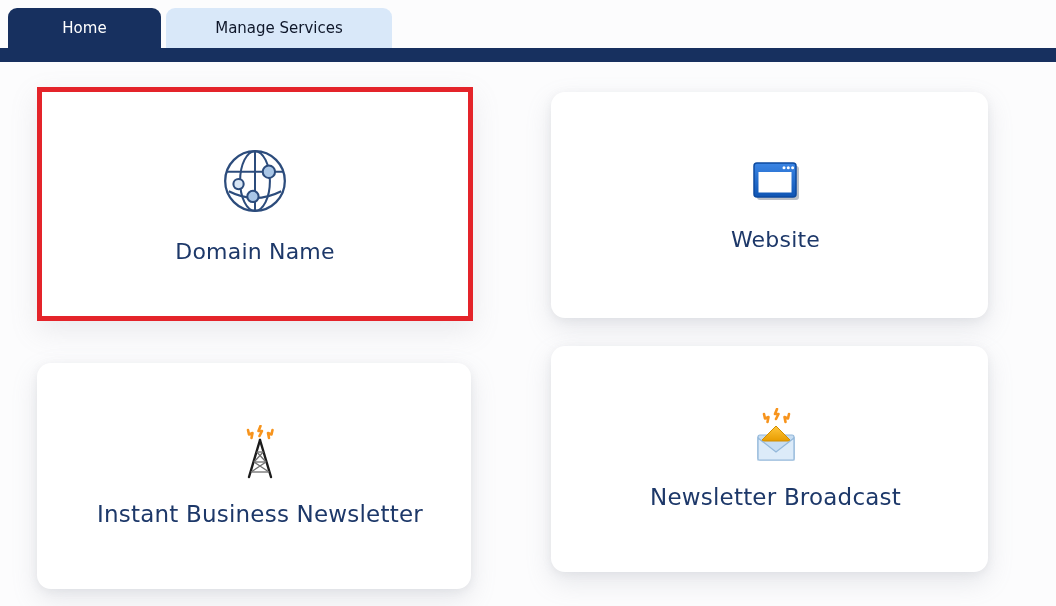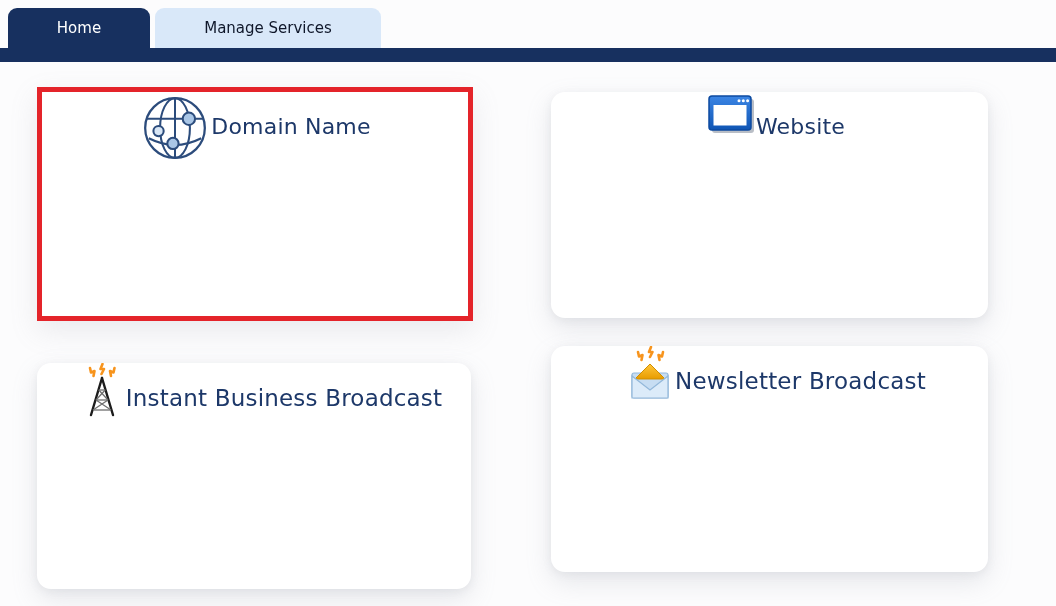--- a/index.html
+++ b/index.html
@@ -16,41 +16,41 @@
     display: flex; gap: 5px; z-index: 2;
   }
   .tab {
     height: 40px;
     display: flex; align-items: center; justify-content: center;
     border-radius: 9px 9px 0 0;
     font-size: 15px;
     cursor: pointer;
   }
   .tab-active {
-    width: 142px;
+    width: 153px;
     background: #17305f;
     color: #ffffff;
   }
   .tab-inactive {
     width: 226px;
     background: #d9e8f9;
     color: #0f172a;
   }
   .navbar {
     position: absolute; top: 48px; left: 0;
     width: 1056px; height: 14px;
     background: #17305f;
     z-index: 1;
   }
   
   .card {
     position: absolute;
     background: #ffffff;
-    display: flex; flex-direction: row;
-    justify-content: center;
+    display: flex; flex-direction: column;
+    align-items: center; justify-content: center;
     text-align: center;
     cursor: pointer;
   }
   .card-rounded {
     border-radius: 14px;
     box-shadow: 0 10px 26px rgba(140,146,158,0.20), 0 2px 8px rgba(140,146,158,0.12);
     padding-left: 12px;
   }
   .card-highlight {
     border: 5px solid #e4242a;
@@ -143,21 +143,21 @@
       </g>
       <g stroke="#6f6f6f" stroke-width="1.3" fill="none">
         <path d="M20.8 27 L27.2 27"></path>
         <path d="M18 37 L30 37"></path>
         <path d="M15 47 L33 47"></path>
         <path d="M20.8 27 L30 37 M27.2 27 L18 37"></path>
         <path d="M18 37 L33 47 M30 37 L15 47"></path>
       </g>
     </svg>
   </span>
-  <div class="card-title card-title-lg">Instant Business Broadcast</div>
+  <div class="card-title card-title-lg">Instant Business Newsletter</div>
 </div>
 
 <div id="card-news" class="card card-rounded">
   <span class="icon-wrap">
     <svg width="50" height="54" viewBox="0 0 50 54">
 
       <g fill="none" stroke="#f7941d" stroke-width="2.6" stroke-linecap="round" stroke-linejoin="round">
         <path d="M26 1 L24 6 L27.5 6 L25 11"></path>
         <path d="M13 6 L14 10.5 L17.5 9 L16.5 14"></path>
         <path d="M38 6 L37 10.5 L33.5 9 L34.5 14"></path>

